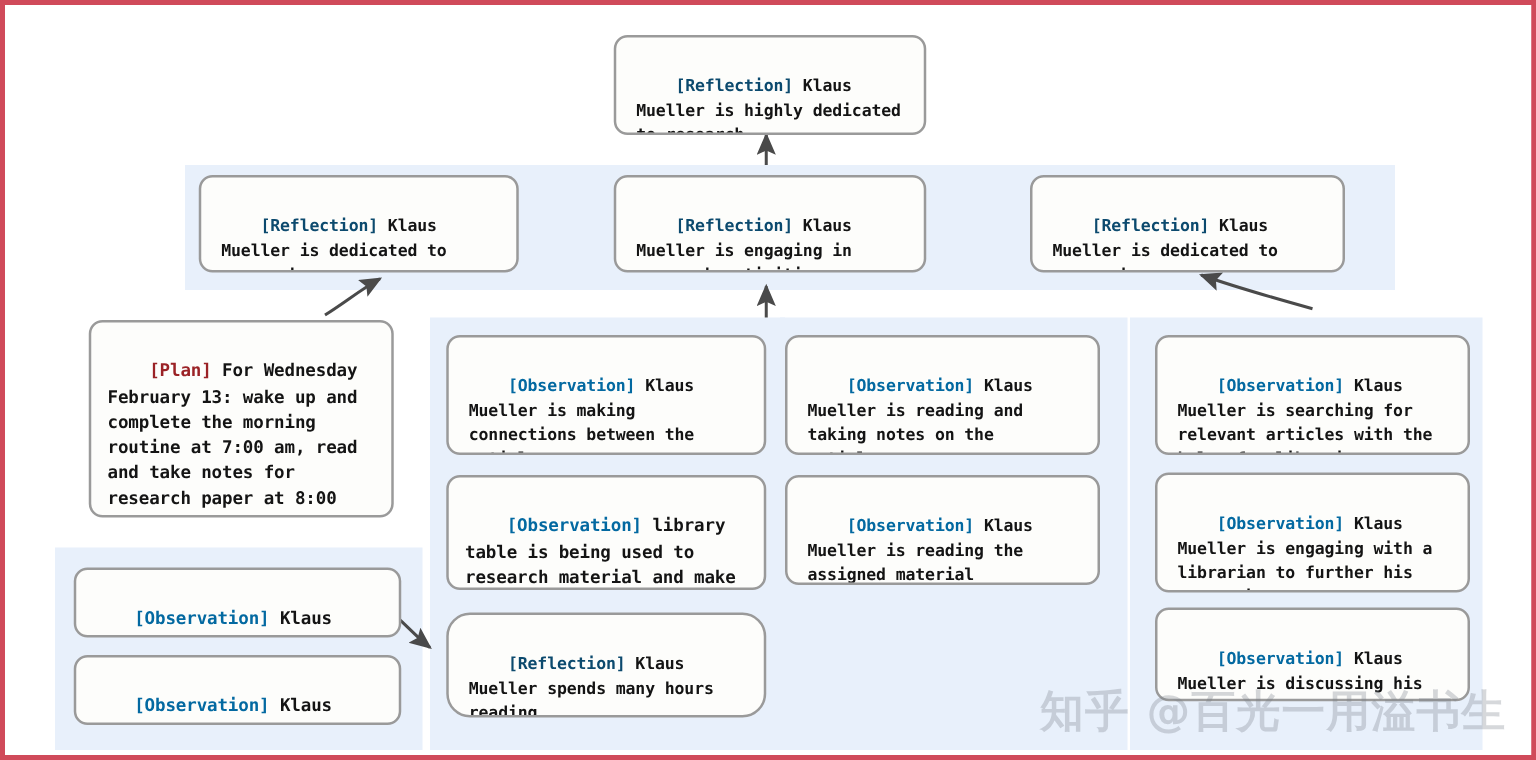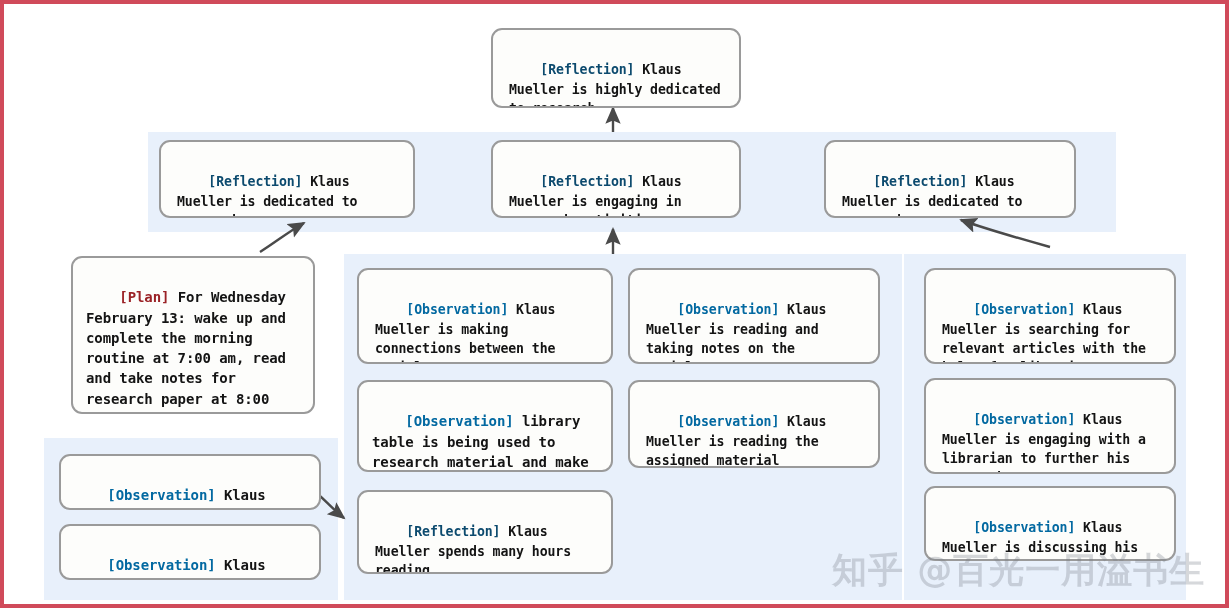--- a/index.html
+++ b/index.html
@@ -119,21 +119,21 @@
   </div>
 
   <div class="node" style="left:353px; top:264px; width:256px; height:96px;">
     <span class="tag tag-observation">[Observation]</span><span> Klaus Mueller is making connections between the articles</span>
   </div>
 
   <div class="node tiny" style="left:353px; top:376px; width:256px; height:92px;">
     <span class="tag tag-observation">[Observation]</span><span> library table is being used to research material and make connections between the articles</span>
   </div>
 
-  <div class="node" style="left:353px; top:486px; width:256px; height:84px;">
+  <div class="node" style="left:353px; top:486px; width:256px; height:84px;border-radius:19px;">
     <span class="tag tag-reflection">[Reflection]</span><span> Klaus Mueller spends many hours reading</span>
   </div>
 
   <div class="node" style="left:624px; top:264px; width:252px; height:96px;">
     <span class="tag tag-observation">[Observation]</span><span> Klaus Mueller is reading and taking notes on the articles</span>
   </div>
 
   <div class="node" style="left:624px; top:376px; width:252px; height:88px;">
     <span class="tag tag-observation">[Observation]</span><span> Klaus Mueller is reading the assigned material</span>
   </div>

